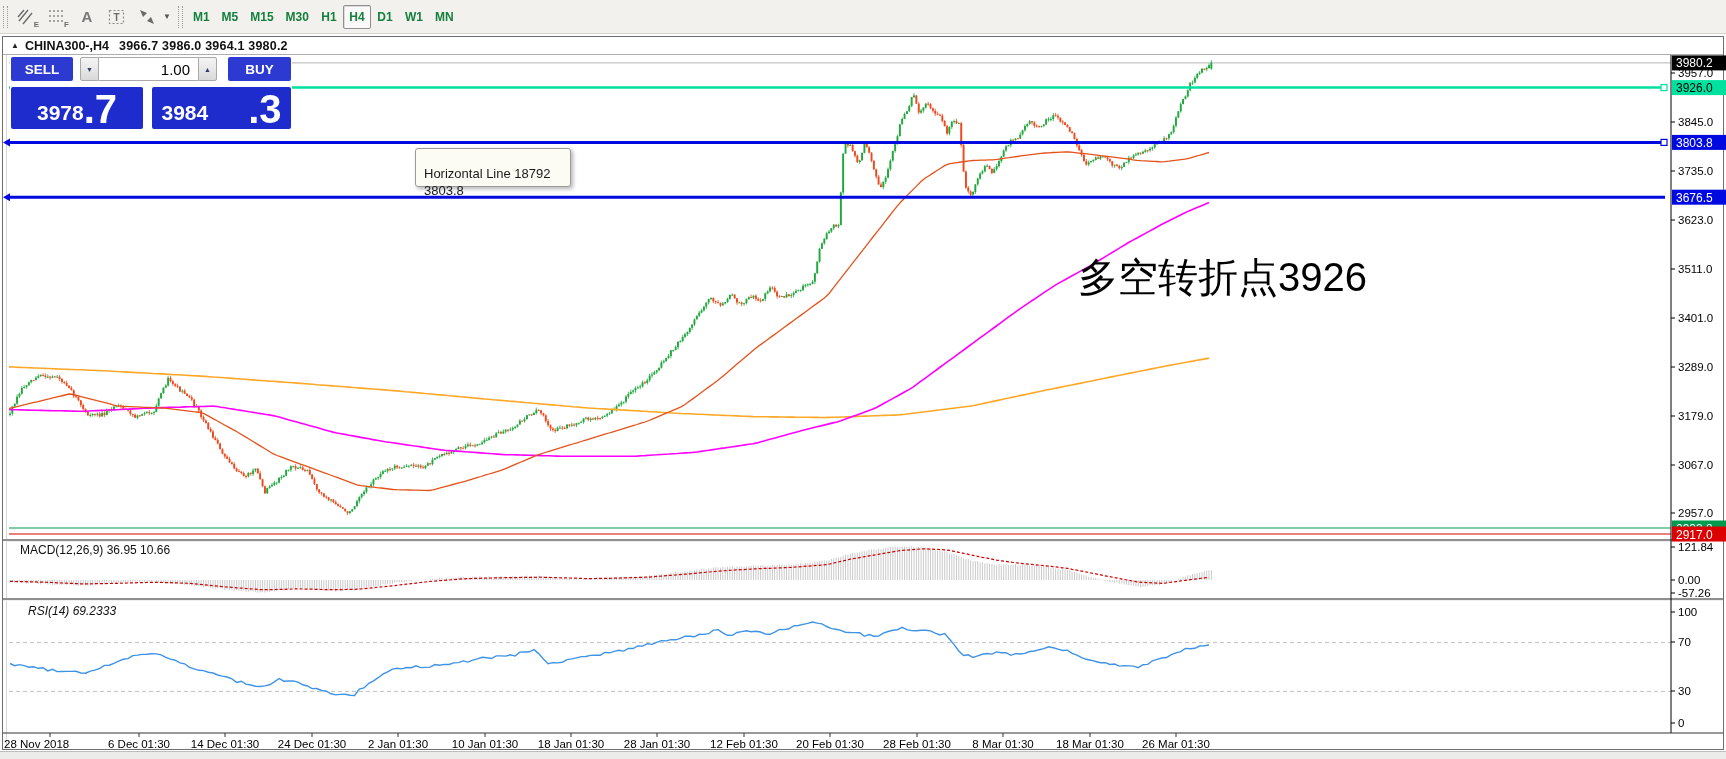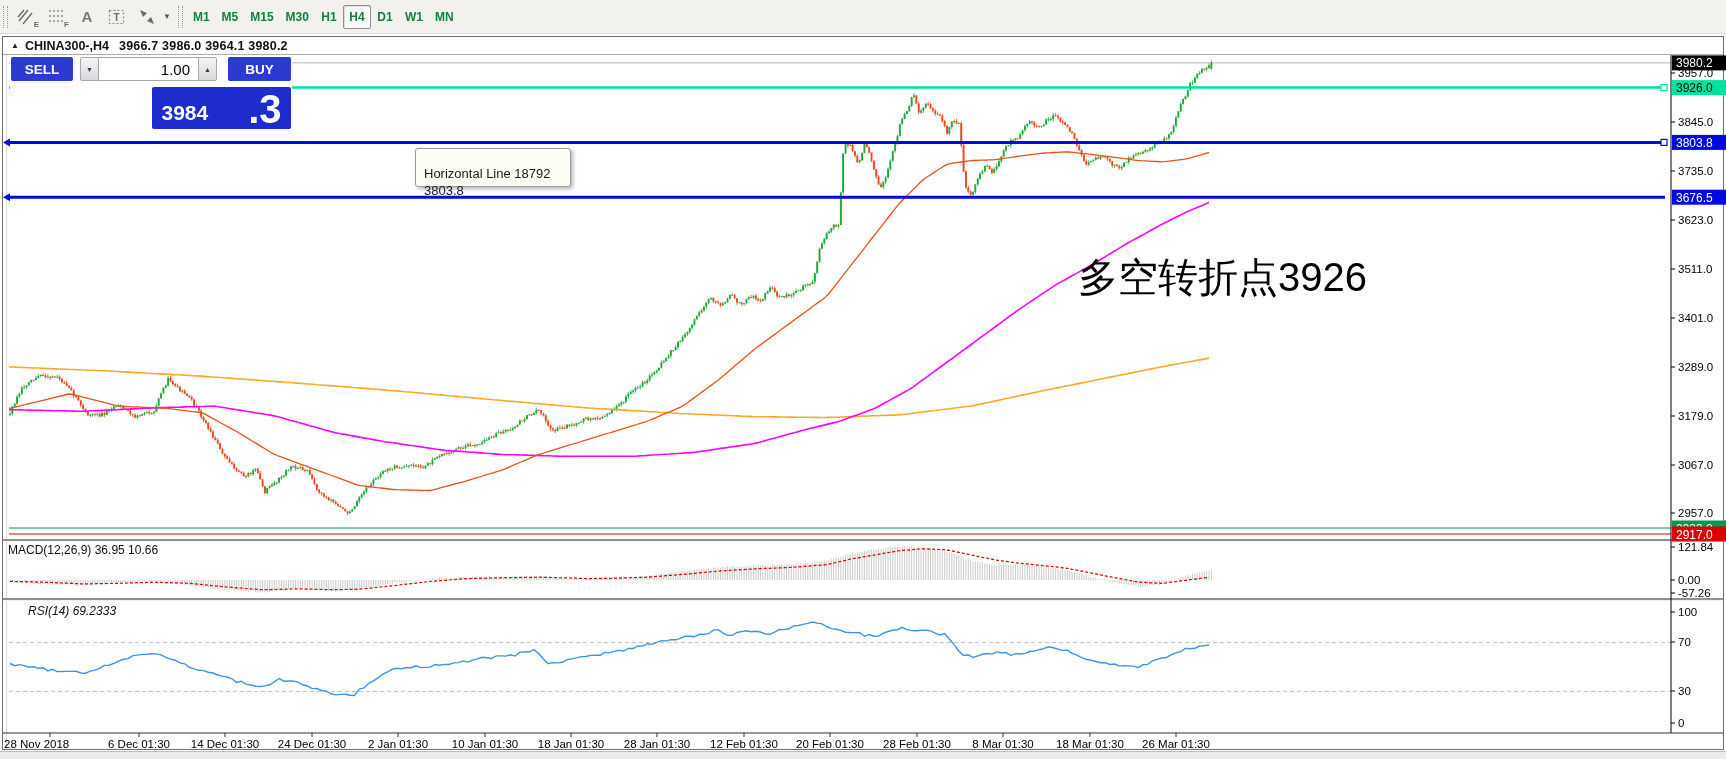--- a/index.html
+++ b/index.html
@@ -46,21 +46,21 @@
   .tp-price-buy { left:142px; width:139px;gap:40px; }
 
   
   .tooltip { position:absolute; left:415px; top:148px; width:156px; height:39px; background:#fcfcf4; border:1px solid #9b9b9b; border-radius:3px; box-shadow:2px 2px 4px rgba(0,0,0,0.3); padding:16px 8px; z-index:12; font-size:13px; color:#1a1a1a; line-height:17px; }
 
   
   .annotation { position:absolute; left:1078px; top:250px; width:360px; z-index:9; font-size:40px; font-weight:400; color:#000000; font-family:"Liberation Sans",sans-serif; white-space:nowrap; }
 
   
   .indlabel { position:absolute; z-index:9; font-size:12px; color:#111; }
-  #macd-label { left:8px; top:543px; }
+  #macd-label { left:20px; top:543px; }
   #rsi-label { left:28px; top:604px;font-style:italic; }
 </style>
 </head>
 <body>
 
 <div class="window">
     <div class="innerline"></div>
   </div>
 
 <svg id="chart-svg" xmlns="http://www.w3.org/2000/svg">
@@ -1752,20 +1752,24 @@
   <span class="sym">CHINA300-,H4</span>
   <span class="ohlc">3966.7 3986.0 3964.1 3980.2</span>
 </div>
 
 <div class="tradepanel">
   <div class="tp-btn tp-sell">SELL</div>
   <div class="tp-spin tp-down">▼</div>
   <input class="tp-vol" value="1.00" style="">
   <div class="tp-spin tp-up">▲</div>
   <div class="tp-btn tp-buy">BUY</div>
+  <div class="tp-price tp-price-sell">
+    <span class="int">3978</span>
+    <span class="dec">.7</span>
+  </div>
   <div class="tp-price tp-price-buy">
     <span class="int">3984</span>
     <span class="dec">.3</span>
   </div>
 </div>
 
 <div class="tooltip">
   <div>Horizontal Line 18792</div>
   <div>3803.8</div>
 </div>

